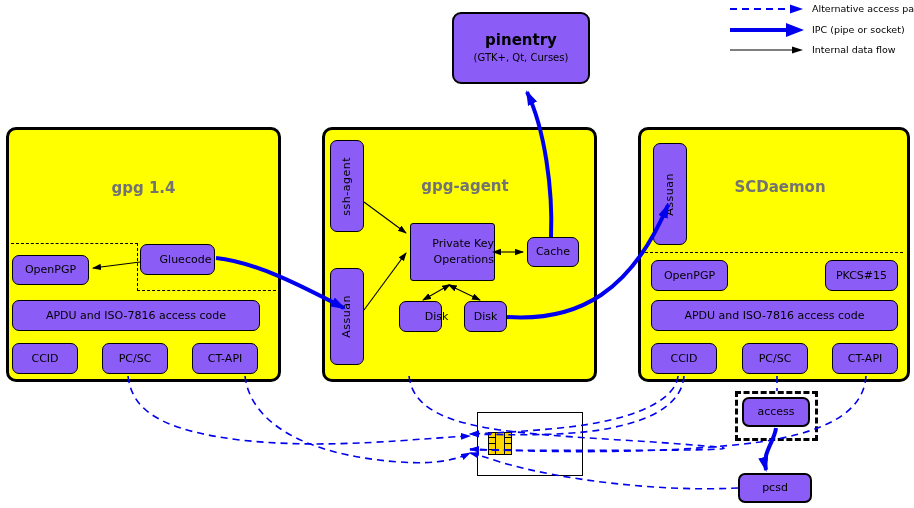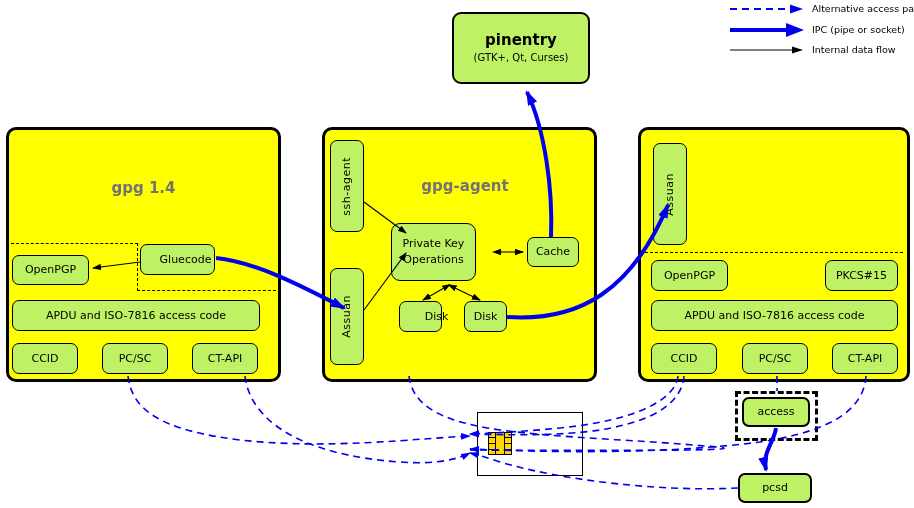--- a/index.html
+++ b/index.html
@@ -23,21 +23,21 @@
   svg.layer {
     position: absolute;
     left: 0; top: 0;
     width: 914px;
     height: 508px;
     pointer-events: none;
   }
   
   .node {
     position: absolute;
-    background: #bef264;
+    background: #8b5cf6;
     border: 1.4px solid #000000;
     border-radius: 7px;
     box-sizing: border-box;
     display: flex;
     align-items: center;
     justify-content: center;
     text-align: center;
     color: #000000;
     font-size: 11px;
     line-height: 1.25;
@@ -164,35 +164,36 @@
 
   <div class="panel" style="left:322px; top:127px; width:275px; height:255px;"></div>
   <div class="panel-title" style="left:350px; top:177px; width:230px;">gpg-agent</div>
 
   <div class="node" style="left:330px; top:140px; width:34px; height:92px;">
     <span class="vert">ssh-agent</span>
   </div>
   <div class="node" style="left:330px; top:268px; width:34px; height:97px;">
     <span class="vert">Assuan</span>
   </div>
-  <div class="node twoline" style="left:391px; top:223px; width:85px; height:58px; border-radius:9px;">
+  <div class="node twoline" style="left:410px; top:223px; width:85px; height:58px; border-radius:3px;align-items:flex-end;">
     <span>Private Key</span>
     <span>Operations</span>
   </div>
   <div class="node" style="left:527px; top:237px; width:52px; height:30px;">
     <span>Cache</span>
   </div>
   <div class="node" style="left:399px; top:301px; width:43px; height:31px;padding-left:32px;">
     <span>Disk</span>
   </div>
   <div class="node" style="left:464px; top:301px; width:43px; height:31px;">
     <span>Disk</span>
   </div>
 
   <div class="panel" style="left:638px; top:127px; width:272px; height:255px;"></div>
+  <div class="panel-title" style="left:665px; top:178px; width:230px;">SCDaemon</div>
 
   <div class="node" style="left:653px; top:143px; width:34px; height:102px;">
     <span class="vert">Assuan</span>
   </div>
   <div class="dashed-region" style="left:645px; top:252px; width:258px; height:1px; border-top:1.4px dashed #000; border-right:none; border-bottom:none; border-left:none;"></div>
 
   <div class="node" style="left:651px; top:260px; width:77px; height:31px;">
     <span>OpenPGP</span>
   </div>
   <div class="node" style="left:825px; top:260px; width:73px; height:31px;">

